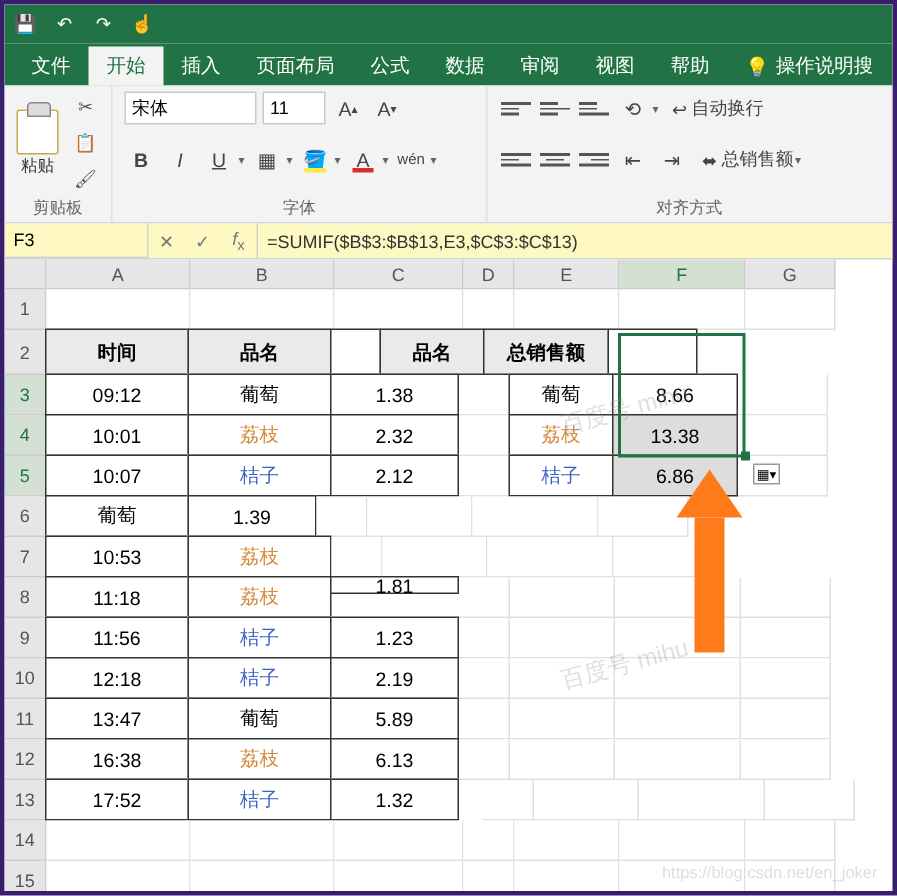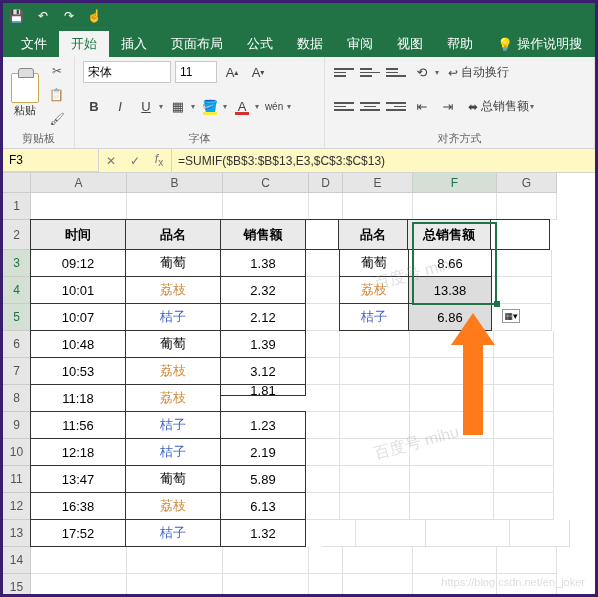--- a/index.html
+++ b/index.html
@@ -233,21 +233,20 @@
         <div class="cell cC "></div>
         <div class="cell cD "></div>
         <div class="cell cE "></div>
         <div class="cell cF "></div>
         <div class="cell cG "></div>
       </div>
       <div class="grid-row tall tbl">
         <div class="row-h">2</div>
         <div class="cell cA hdr">时间</div>
         <div class="cell cB hdr">品名</div>
-        <div class="cell cC hdr">销售额</div>
         <div class="cell cD"></div>
         <div class="cell cE hdr">品名</div>
         <div class="cell cF hdr">总销售额</div>
         <div class="cell cG"></div>
       </div>
       <div class="grid-row">
         <div class="row-h selected">3</div>
         <div class="cell cA " style="border: 1px solid rgb(51, 51, 51); margin: -1px 0px 0px -1px;">09:12</div>
         <div class="cell cB " style="border: 1px solid rgb(51, 51, 51); margin: -1px 0px 0px -1px;">葡萄</div>
         <div class="cell cC " style="border: 1px solid rgb(51, 51, 51); margin: -1px 0px 0px -1px;">1.38</div>
@@ -271,33 +270,31 @@
         <div class="cell cA " style="border: 1px solid rgb(51, 51, 51); margin: -1px 0px 0px -1px;">10:07</div>
         <div class="cell cB blue" style="border: 1px solid rgb(51, 51, 51); margin: -1px 0px 0px -1px;">桔子</div>
         <div class="cell cC " style="border: 1px solid rgb(51, 51, 51); margin: -1px 0px 0px -1px;">2.12</div>
         <div class="cell cD "></div>
         <div class="cell cE blue" style="border: 1px solid rgb(51, 51, 51); margin: -1px 0px 0px -1px;">桔子</div>
         <div class="cell cF " style="border: 1px solid rgb(51, 51, 51); margin: -1px 0px 0px -1px; background: rgb(221, 221, 221);">6.86</div>
         <div class="cell cG "></div>
       </div>
       <div class="grid-row">
         <div class="row-h">6</div>
-        <div class="cell cA " style="border: 1px solid rgb(51, 51, 51); margin: -1px 0px 0px -1px;">10:48</div>
         <div class="cell cB " style="border: 1px solid rgb(51, 51, 51); margin: -1px 0px 0px -1px;">葡萄</div>
         <div class="cell cC " style="border: 1px solid rgb(51, 51, 51); margin: -1px 0px 0px -1px;">1.39</div>
         <div class="cell cD "></div>
         <div class="cell cE "></div>
         <div class="cell cF "></div>
         <div class="cell cG "></div>
       </div>
       <div class="grid-row">
         <div class="row-h">7</div>
         <div class="cell cA " style="border: 1px solid rgb(51, 51, 51); margin: -1px 0px 0px -1px;">10:53</div>
         <div class="cell cB pink" style="border: 1px solid rgb(51, 51, 51); margin: -1px 0px 0px -1px;">荔枝</div>
-        <div class="cell cC " style="border: 1px solid rgb(51, 51, 51); margin: -1px 0px 0px -1px;">3.12</div>
         <div class="cell cD "></div>
         <div class="cell cE "></div>
         <div class="cell cF "></div>
         <div class="cell cG "></div>
       </div>
       <div class="grid-row">
         <div class="row-h">8</div>
         <div class="cell cA " style="border: 1px solid rgb(51, 51, 51); margin: -1px 0px 0px -1px;">11:18</div>
         <div class="cell cB pink" style="border: 1px solid rgb(51, 51, 51); margin: -1px 0px 0px -1px;">荔枝</div>
         <div class="cell cC " style="border: 1px solid rgb(51, 51, 51); margin: -1px 0px 16px -1px;">1.81</div>

